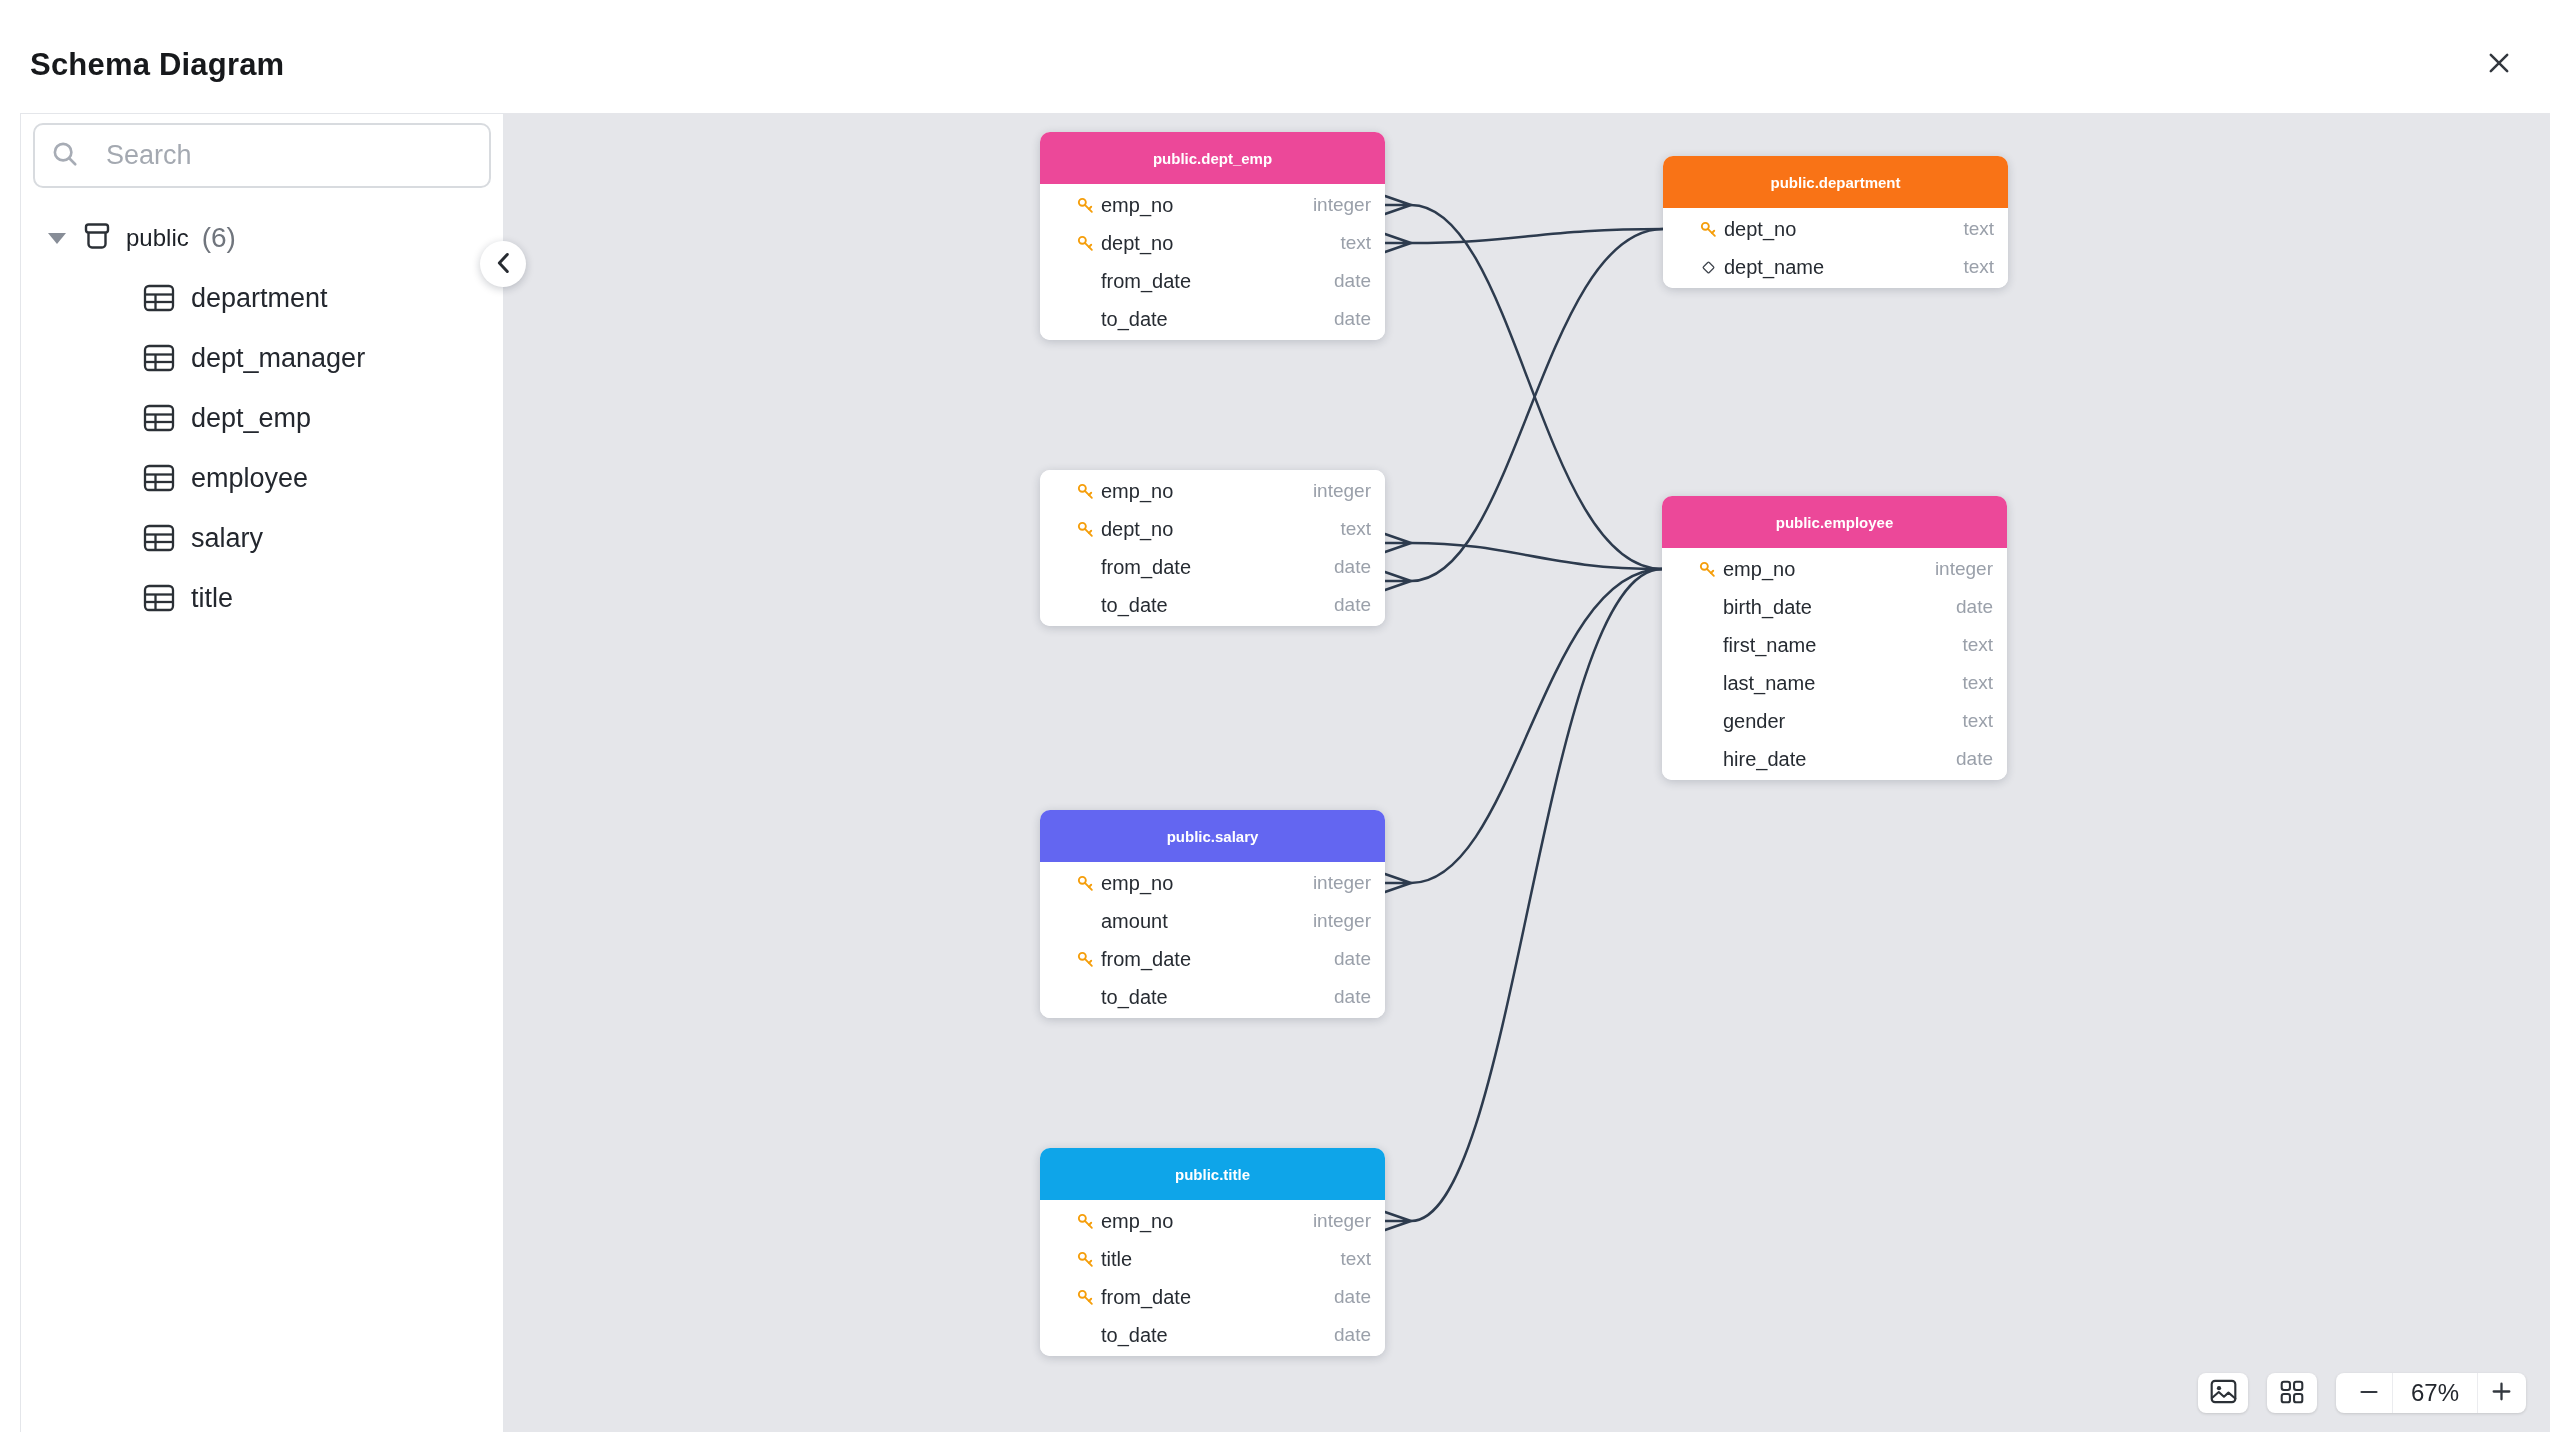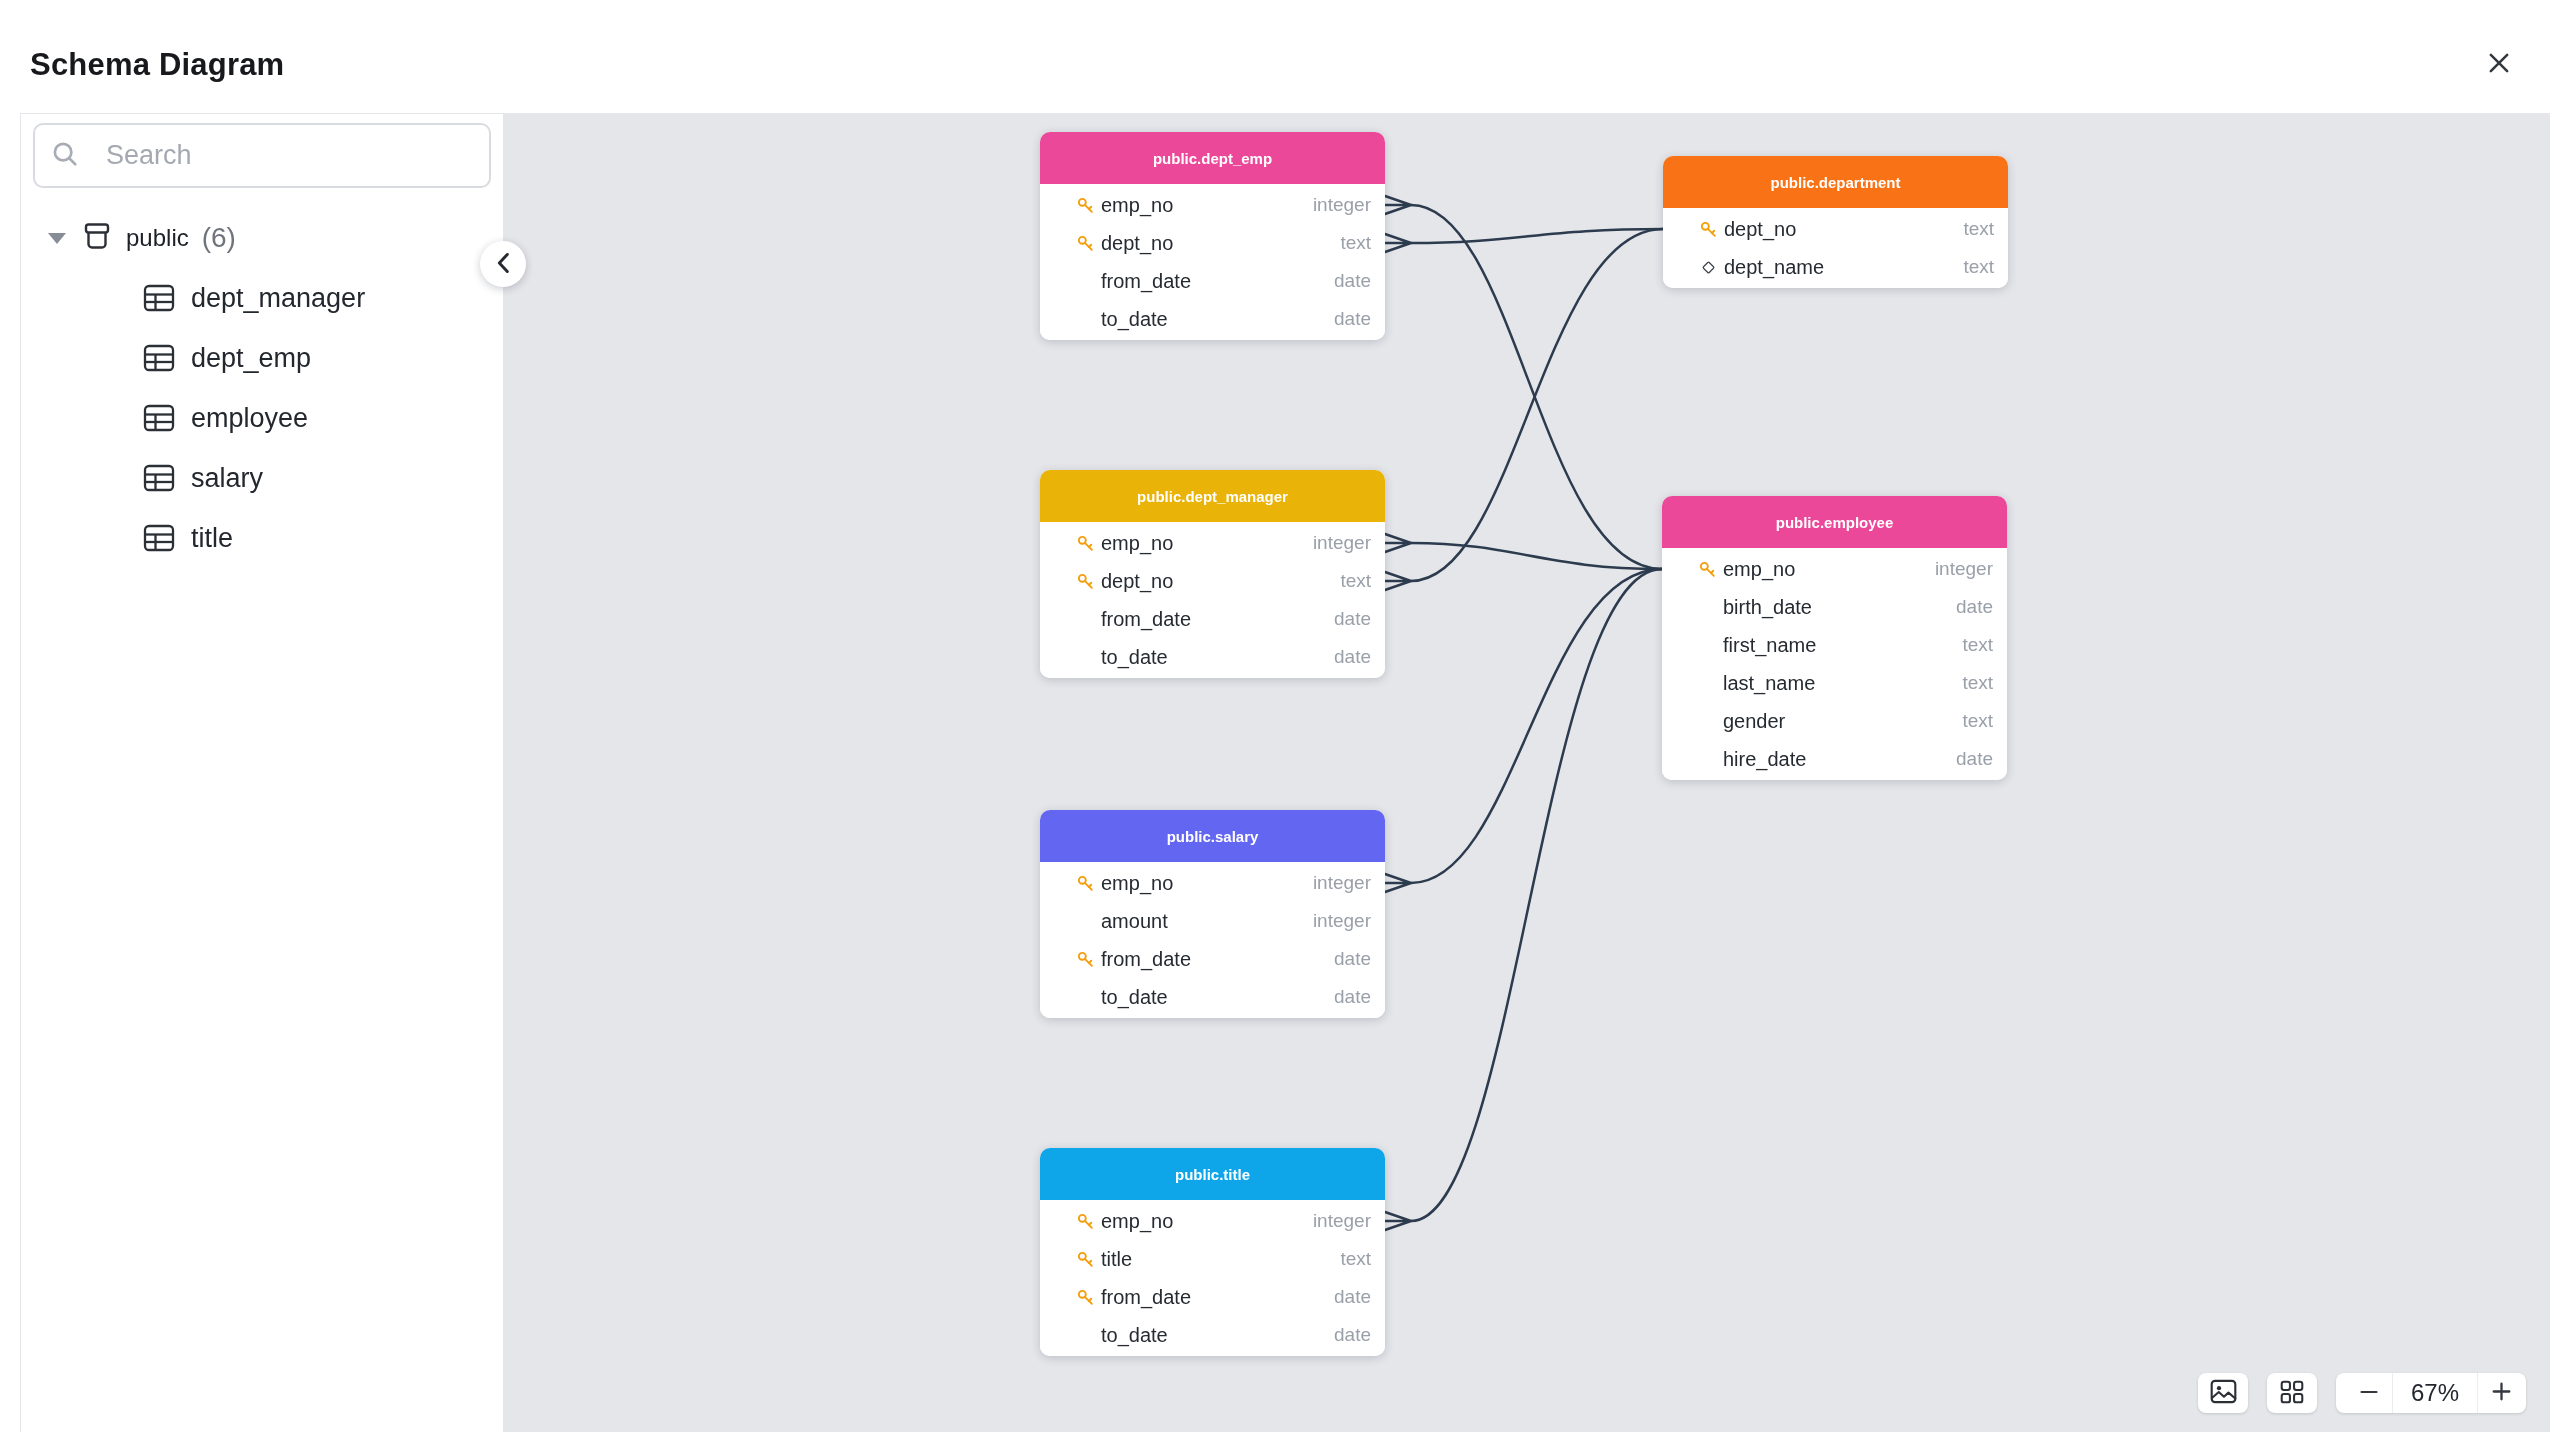--- a/index.html
+++ b/index.html
@@ -223,20 +223,31 @@
         <span>
           <svg width="32" height="30" viewBox="0 0 32 30" fill="none" stroke="#2b3036" stroke-width="2.4" stroke-linejoin="round">
             <rect x="5" y="3.5" width="22" height="8" rx="2.5"></rect>
             <path d="M7.5 11.5 v11.5 a3.5 3.5 0 0 0 3.5 3.5 h10 a3.5 3.5 0 0 0 3.5 -3.5 V11.5"></path>
           </svg>
         </span>
         <span class="schema-label">public</span>
         <span class="schema-count">(6)</span>
       </div>
       <div class="tree-items">
+  <div class="tree-item">
+    <span class="tree-item-icon">
+      <svg width="32" height="28" viewBox="0 0 32 28" fill="none" stroke="#2b3036" stroke-width="2.3" stroke-linejoin="round">
+        <rect x="2" y="2" width="28" height="24" rx="4"></rect>
+        <path d="M2 10.5 H30"></path>
+        <path d="M2 18 H30"></path>
+        <path d="M12.5 10.5 V26"></path>
+      </svg>
+    </span>
+    <span class="tree-item-label">department</span>
+  </div>
 
   <div class="tree-item">
     <span class="tree-item-icon">
       <svg width="32" height="28" viewBox="0 0 32 28" fill="none" stroke="#2b3036" stroke-width="2.3" stroke-linejoin="round">
         <rect x="2" y="2" width="28" height="24" rx="4"></rect>
         <path d="M2 10.5 H30"></path>
         <path d="M2 18 H30"></path>
         <path d="M12.5 10.5 V26"></path>
       </svg>
     </span>
@@ -417,21 +428,20 @@
                 <rect x="4.6" y="4.6" width="10.8" height="10.8" rx="1.4" transform="rotate(45 10 10)"></rect>
               </svg>
             </span>
     <span class="row-name">dept_name</span>
     <span class="row-type">text</span>
   </div>
 </div>
   </div>
 
   <div class="node" style="left: 537px; top: 357px;">
-    <div class="node-header" style="background: rgb(234, 179, 8);">public.dept_manager</div>
     <div class="node-body">
   <div class="node-row">
     <span class="row-icon">
               <svg width="19" height="19" viewBox="0 0 24 24" fill="none" stroke="#f59e0b" stroke-width="2.4" stroke-linecap="round" stroke-linejoin="round">
                 <circle cx="8" cy="8" r="4.4"></circle>
                 <path d="M11.2 11.2 L20 20"></path>
                 <path d="M16.4 16.4 L19.2 13.6"></path>
               </svg>
             </span>
     <span class="row-name">emp_no</span>

